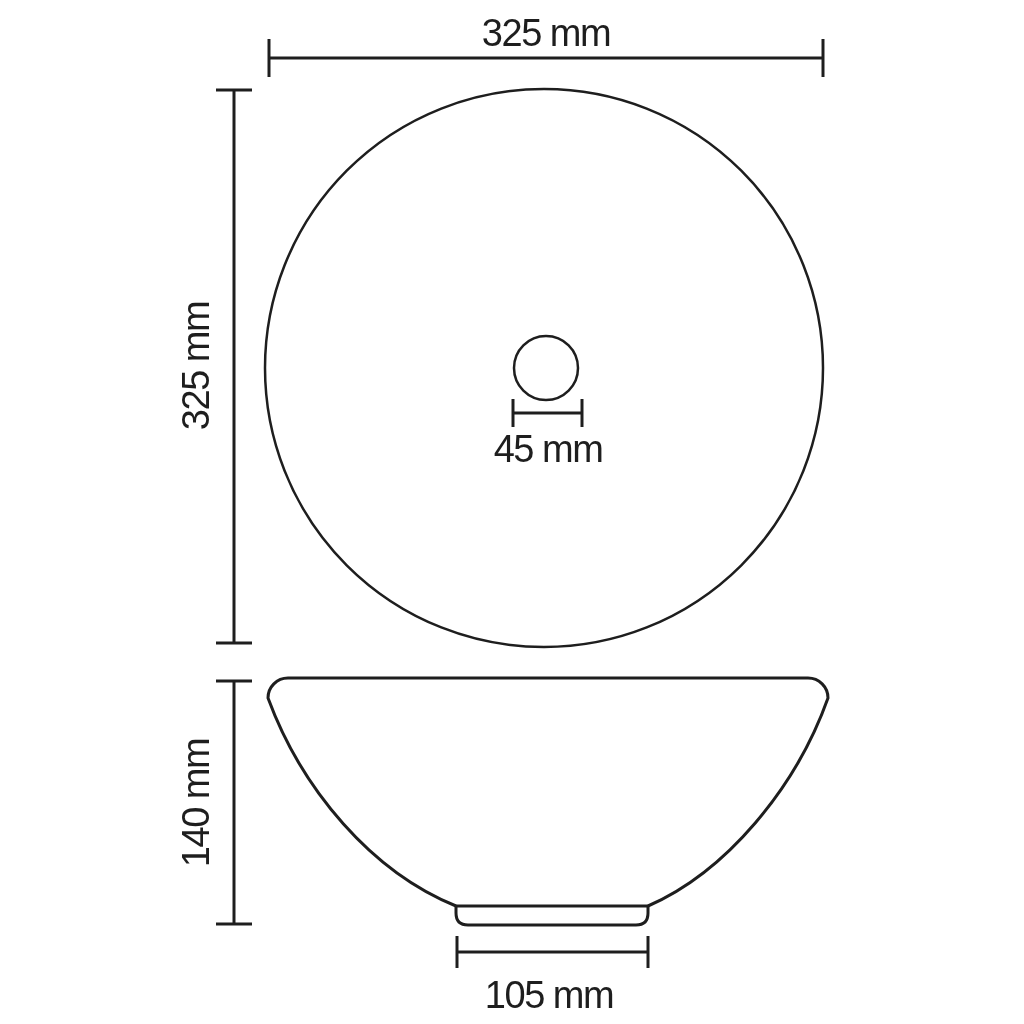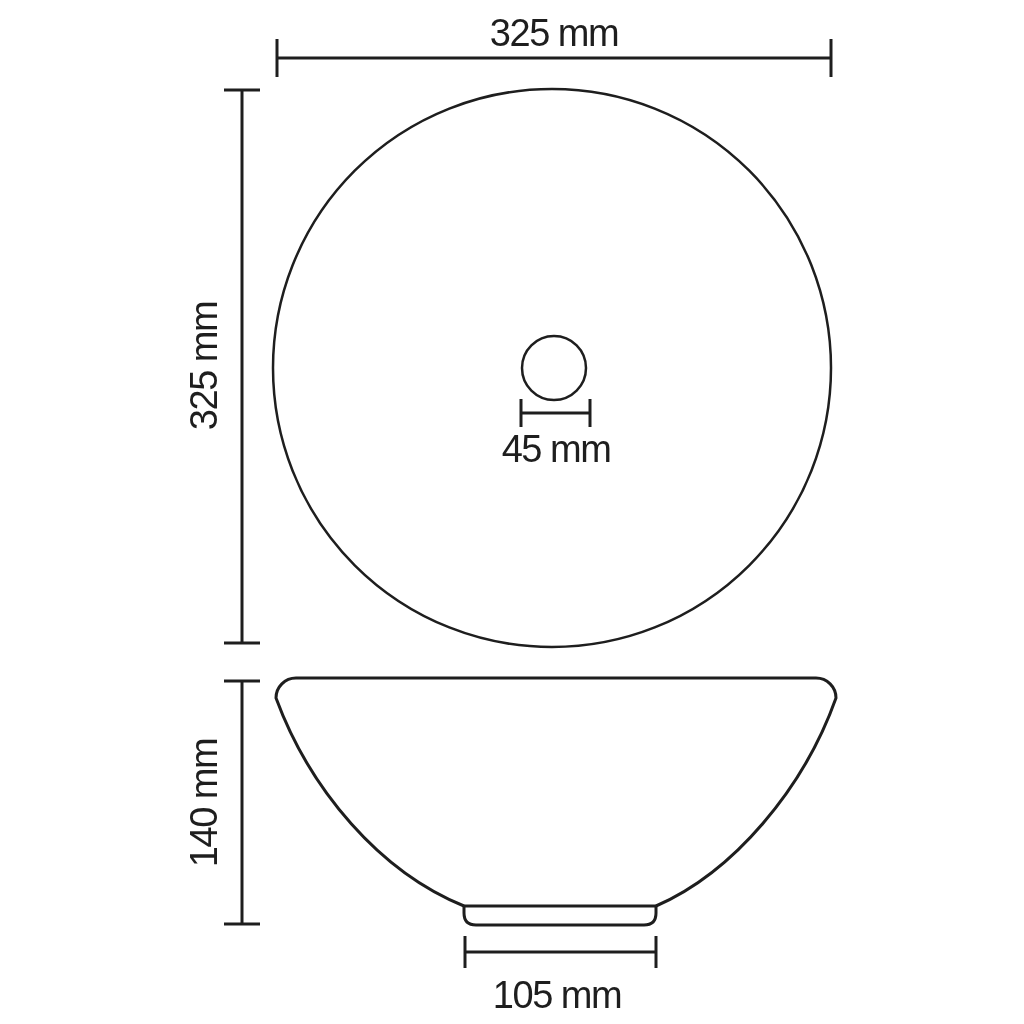--- a/index.html
+++ b/index.html
@@ -8,21 +8,20 @@
     width: 1024px;
     height: 1024px;
     background: #ffffff;
     overflow: hidden;
   }
   .canvas {
     position: relative;
     width: 937px;
     height: 1024px;
     background: #ffffff;
-    padding-left: 8px;
   }
   svg { display: block; }
   .s {
     fill: none;
     stroke: #1e1e1e;
     stroke-width: 3;
     stroke-linecap: butt;
     stroke-linejoin: round;
   }
   .s-thin { stroke-width: 2.5; }

